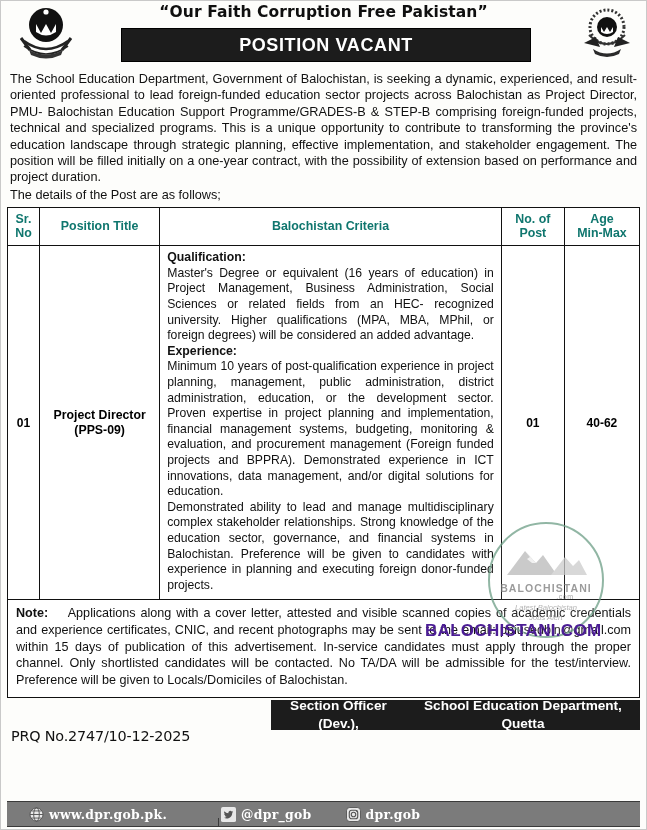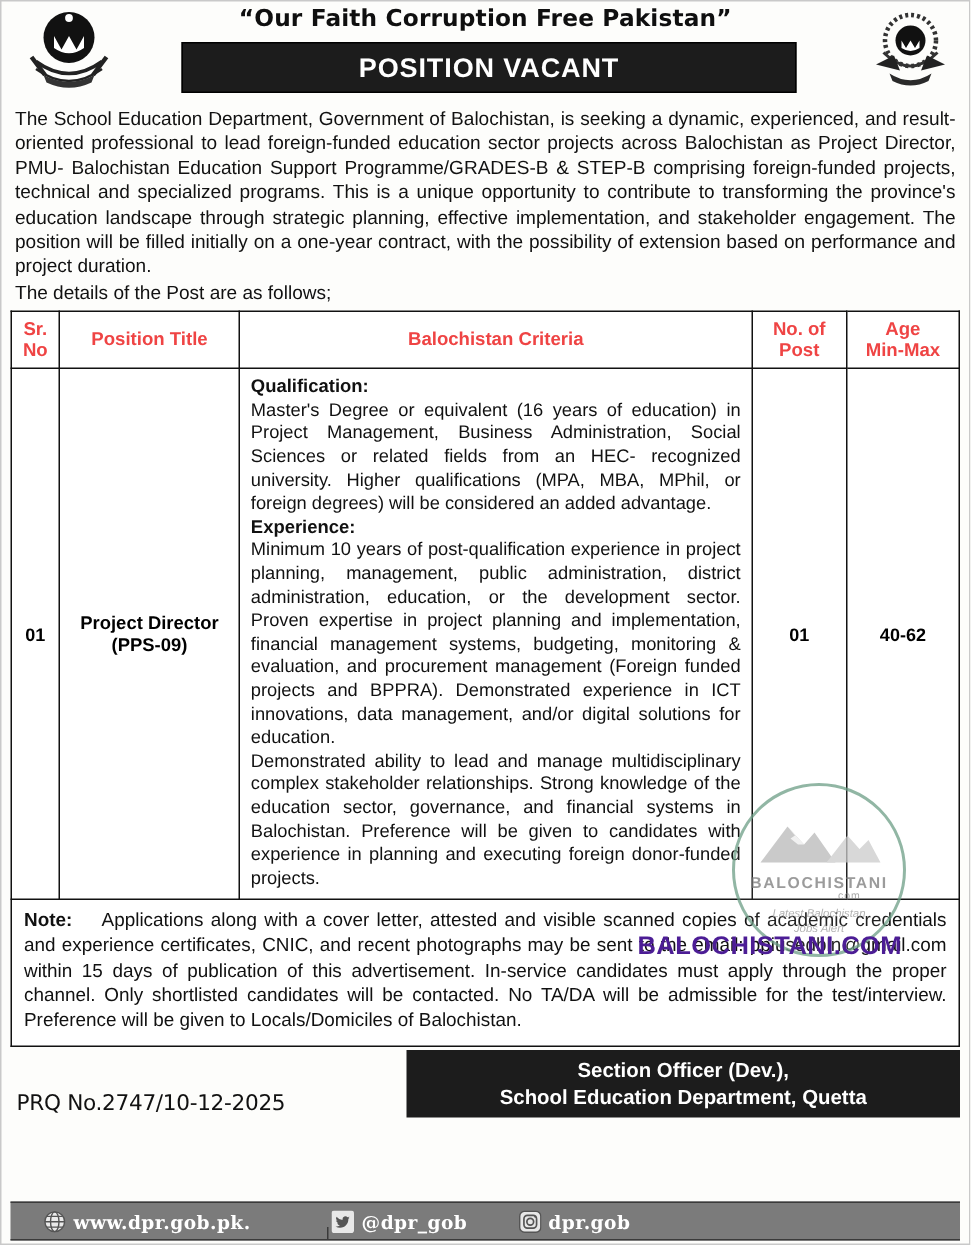--- a/index.html
+++ b/index.html
@@ -102,21 +102,21 @@
     border: 1px solid #111;
     vertical-align: top;
   }
   .tbl th {
     text-align: center;
     font-size: 12.4px;
     font-weight: bold;
     padding: 4px 2px 5px 2px;
     line-height: 14px;
     vertical-align: middle;
-    color: #ef4444;
+    color: #0f766e;
   }
   .c-sr    { width: 32px; }
   .c-title { width: 120px; }
   .c-elig  { width: 341px; }
   .c-post  { width: 63px; }
   .c-age   { width: 75px; }
 
   td.sr-cell {
     text-align: center;
     vertical-align: middle;
@@ -192,24 +192,24 @@
     font-weight: normal;
     color: #111;
     font-family: "DejaVu Sans", sans-serif;
     letter-spacing: -0.2px;
   }
   .sign-block {
     position: absolute;
     right: 0px;
     top: 2px;
     width: 369px;
-    height: 45px;
+    height: 30px;
     background: #1c1c1c;
     display: flex;
-    flex-direction: column;
+    flex-direction: row;
     align-items: center;
     justify-content: center;
   }
   .sign-block div {
     color: #fff;
     font-size: 13.6px;
     font-weight: bold;
     line-height: 18px;
     text-align: center;
   }

